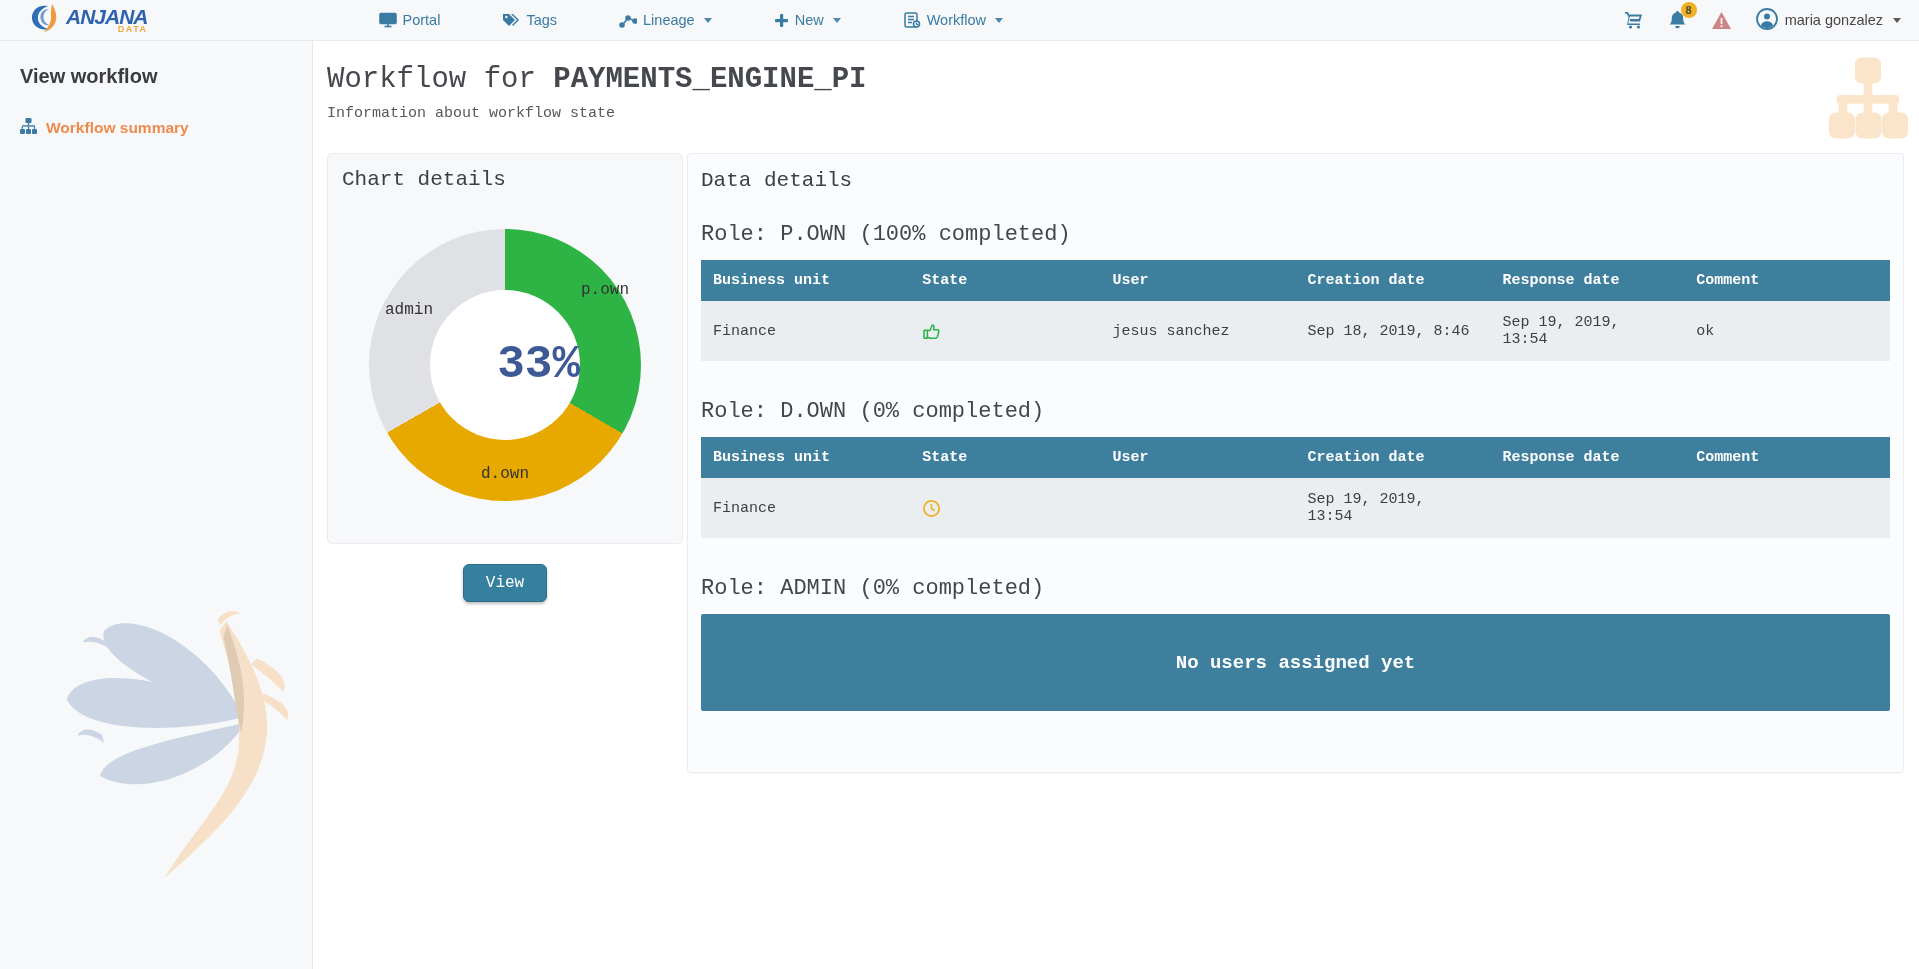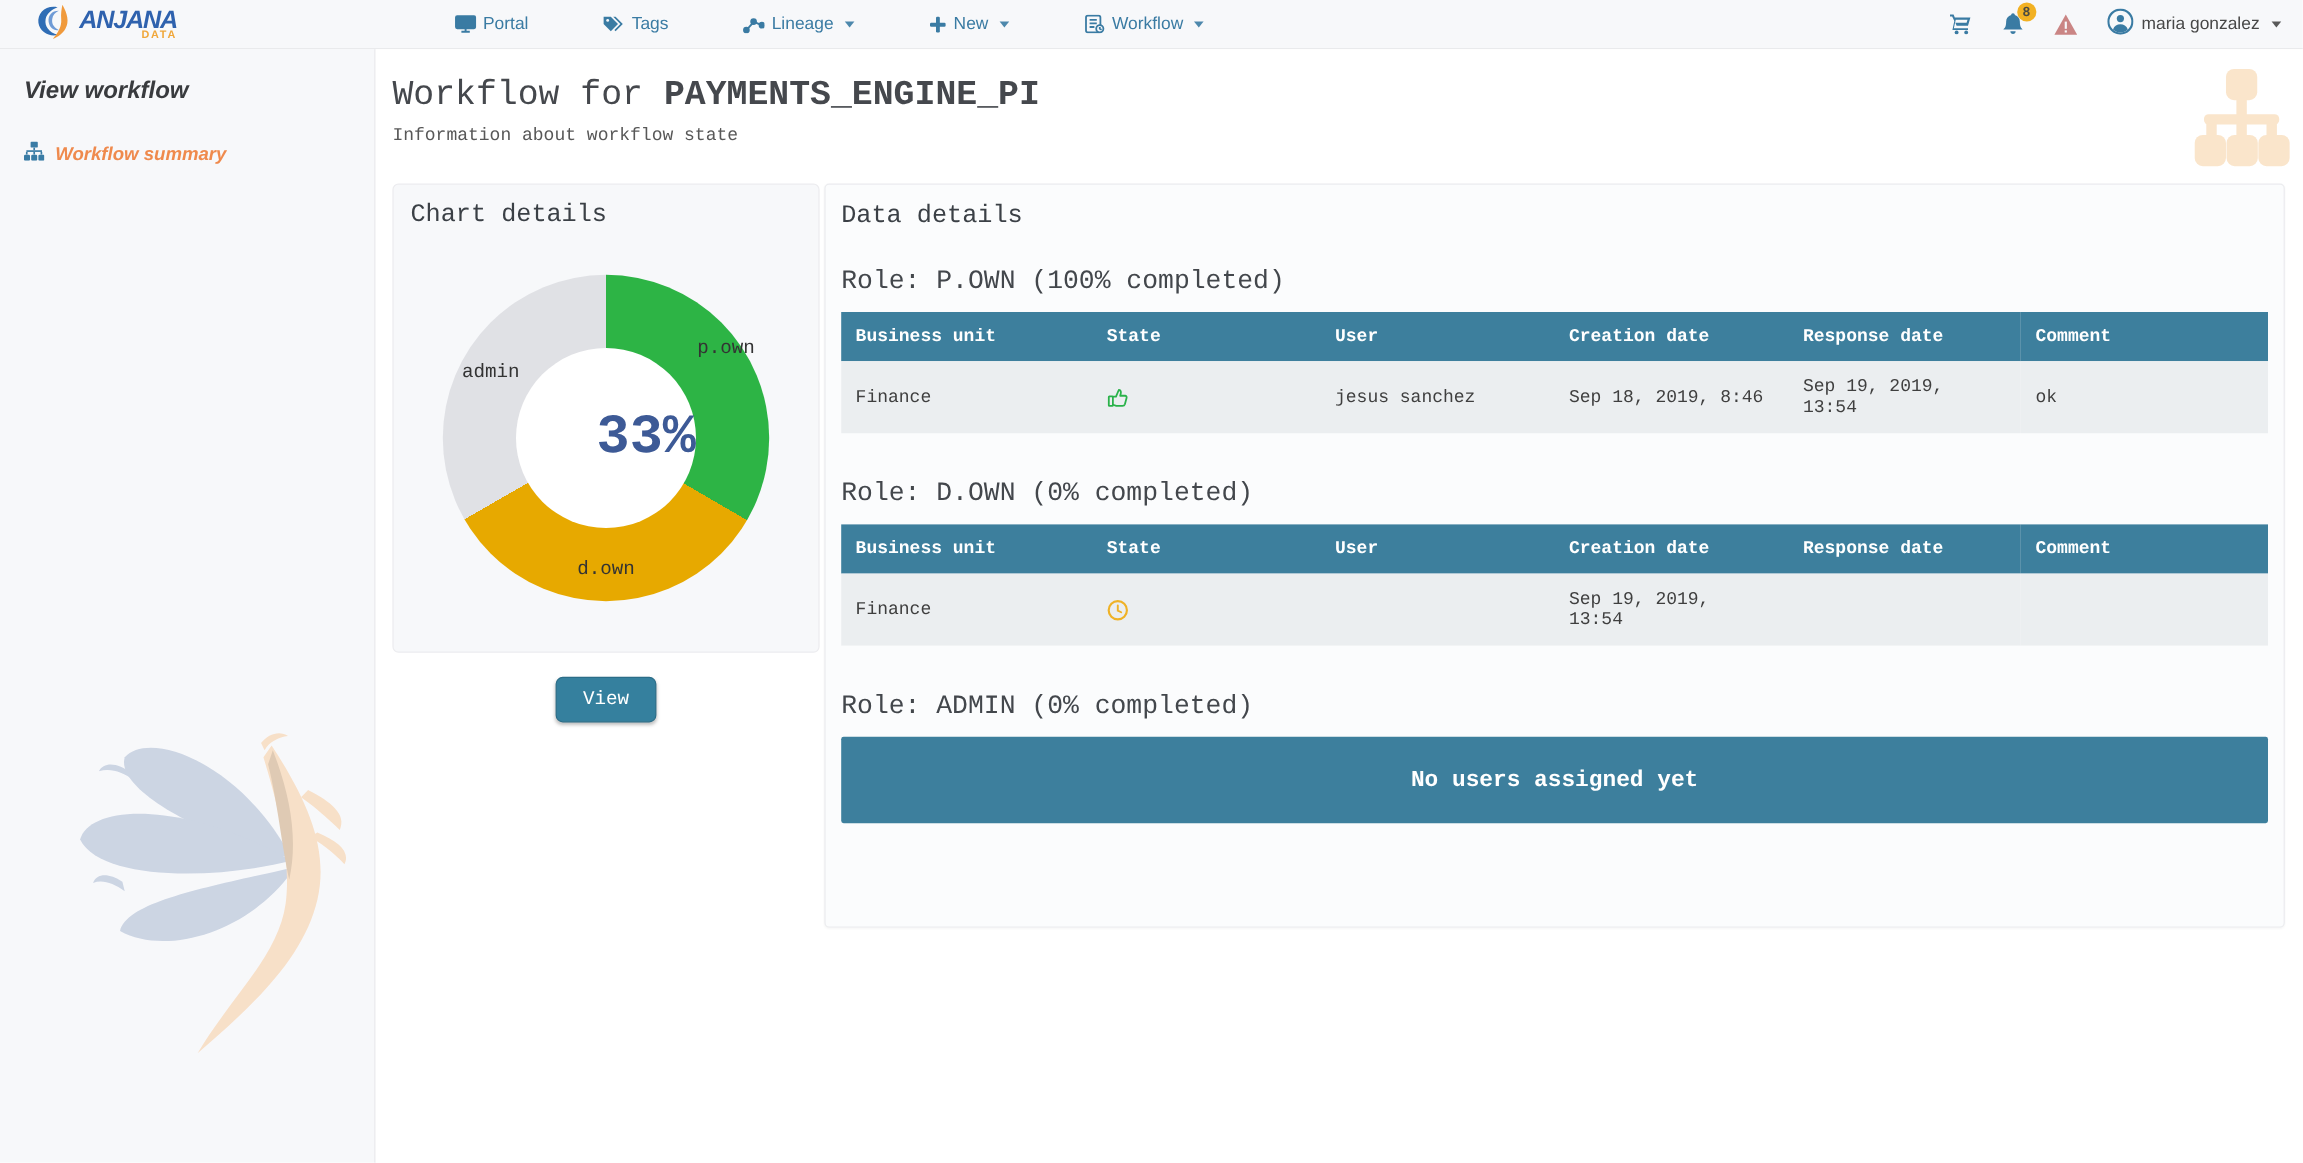--- a/index.html
+++ b/index.html
@@ -20,21 +20,21 @@
            border-top:5px solid currentColor; margin-left:3px; opacity:.9; }
   .nav-right { margin-left:auto; display:flex; align-items:center; gap:24px; }
   .icon-btn { position:relative; color:#3a7ba3; cursor:pointer; display:flex; align-items:center; }
   .badge { position:absolute; top:-8px; right:-10px; background:#f2b123; color:#4a4a42;
            font-size:11px; font-weight:700; min-width:16px; height:16px; border-radius:8px;
            display:flex; align-items:center; justify-content:center; padding:0 4px; }
   .user-menu { display:flex; align-items:center; gap:7px; color:#474747; font-size:14.5px; cursor:pointer; }
 
   
   .app { display:flex; height:928px; }
-  .sidebar { width:313px; background:#f7f8fa; border-right:1px solid #e6e7ea; position:relative; padding:24px 20px;font-style:italic; }
+  .sidebar { width:313px; background:#f7f8fa; border-right:1px solid #e6e7ea; position:relative; padding:24px 20px; }
   .sidebar-title { font-size:20px; font-weight:700; color:#393b3e; }
   .sidebar-item { display:flex; align-items:center; gap:9px; margin-top:30px; cursor:pointer; }
   .sidebar-item-label { color:#ef8a4d; font-size:15.5px; font-weight:700; }
   .fairy-mark { position:absolute; left:55px; top:568px; opacity:.85; pointer-events:none; }
 
   .main { flex:1; background:#fff; position:relative; padding:22px 15px 0 14px;font-family:Liberation Mono, monospace; }
   .page-title { font-size:29px; color:#45484d; font-weight:400; }
   .page-title b { font-weight:700; }
   .page-subtitle { font-size:15px; color:#585858; margin-top:9px; }
   .corner-mark { position:absolute; top:14px; right:10px; pointer-events:none; }
@@ -62,21 +62,21 @@
   
   .data-card { flex:1; background:#fbfcfd; border:1px solid #ebecef; border-radius:4px;
                min-height:620px; padding:15px 13px; box-shadow:0 1px 2px rgba(0,0,0,.04); }
   .data-title { font-size:21px; color:#3b4046; font-weight:400; margin-bottom:30px; }
   .role-heading { font-size:22px; color:#43474c; font-weight:400; margin:0 0 13px; }
   table.role-table { width:100%; border-collapse:collapse; margin-bottom:38px; }
   table.role-table th { background:#3d7f9d; color:#fff; font-size:15px; font-weight:700;
                         text-align:left; padding:12px; }
   table.role-table td { background:#ebeef0; color:#3f3f3f; font-size:15px; padding:13px 12px; height:47px; }
   col.c1{width:17.6%} col.c2{width:16%} col.c3{width:16.4%} col.c4{width:16.4%} col.c5{width:16.3%} col.c6{width:17.3%}
-  .empty-banner { background:#3d7f9d; border-radius:2px; height:72px; margin-top:2px;
+  .empty-banner { background:#3d7f9d; border-radius:2px; height:97px; margin-top:2px;
                   display:flex; align-items:center; justify-content:center;
                   color:#fff; font-size:19px; font-weight:700; }
   .state-icon { display:block; }
 </style>
 </head>
 <body>
 
 <div class="navbar">
   <div class="brand">
     <span>

